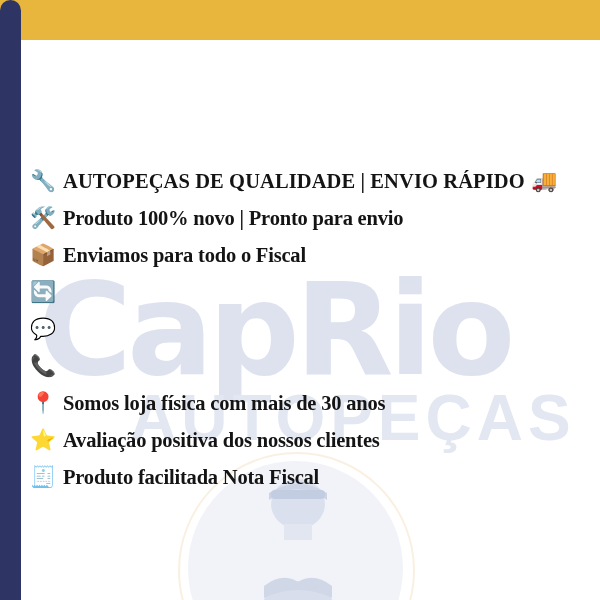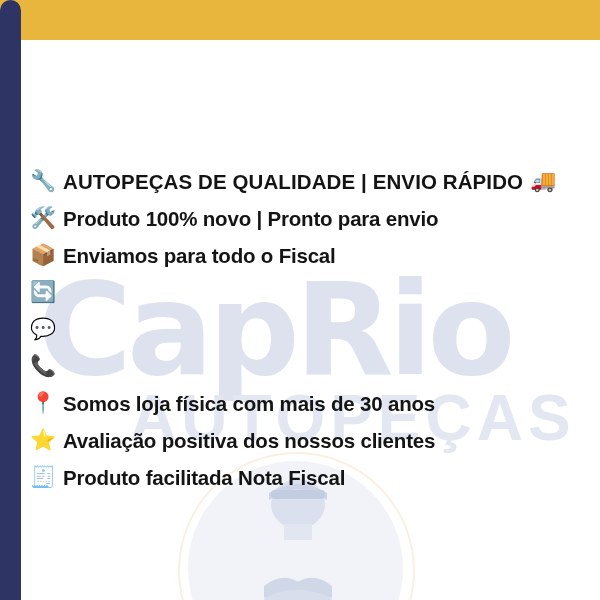--- a/index.html
+++ b/index.html
@@ -136,21 +136,21 @@
   }
   .row .emoji {
     width: 33px;
     flex: 0 0 33px;
     font-family: "DejaVu Sans", sans-serif;
     font-size: 21px;
     line-height: 1;
     text-align: left;
   }
   .row .txt {
-    font-family: Liberation Sans, sans-serif;
+    font-family: Liberation Serif, serif;
     font-weight: 700;
     font-size: 20.5px;
     color: #141414;
     letter-spacing: -0.2px;
     text-align: right;
   }
   .row.headline .txt {
     font-size: 20.5px;
     letter-spacing: 0.1px;
   }

